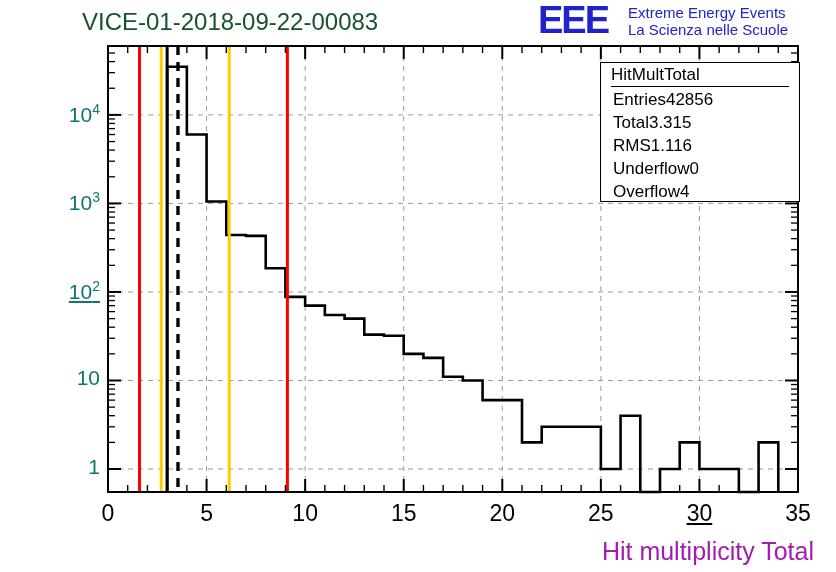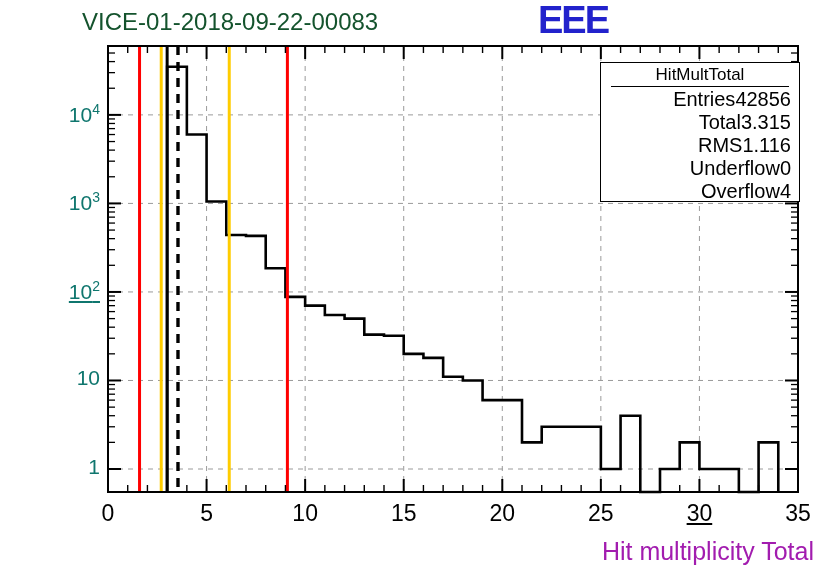--- a/index.html
+++ b/index.html
@@ -46,30 +46,29 @@
   .stats-box{
     position:absolute;
     left:600px; top:62px;
     width:200px; height:140px;
     background:#ffffff;
     border:1px solid #000;
     box-sizing:border-box;
     z-index:40;
   }
   .stats-title{
-    text-align:center;
     font-size:17px;
     padding-top:2px;
     border-bottom:1px solid #000;
     margin:0 10px 1px 10px;
     padding-bottom:1px;
   }
   .stats-row{
-    display:flex;justify-content:flex-end;
-    font-size:20px;
+    display:flex;justify-content:flex-start;
+    font-size:17px;
     padding:0 8px 0 12px;
     line-height:23px;
   }
 
   
   .ylab{
     position:absolute;
     font-size:21px;
     text-align:right;
     color:#0f766e;
@@ -94,20 +93,24 @@
 </style>
 </head>
 <body>
 
 <div id="root">
 
   <div class="plot-title">VICE-01-2018-09-22-00083</div>
 
   <div class="logo">
     <div class="logo-eee">EEE</div>
+    <div class="logo-text">
+      <div>Extreme Energy Events</div>
+      <div>La Scienza nelle Scuole</div>
+    </div>
   </div>
 
   <svg id="chart-svg" width="836" height="572">
       <rect x="108" y="46" width="690" height="446" fill="#ffffff"></rect>
       <line x1="206.57142857142856" y1="46" x2="206.57142857142856" y2="492" stroke="#9a9a9a" stroke-width="1" stroke-dasharray="5,5"></line>
       <line x1="305.1428571428571" y1="46" x2="305.1428571428571" y2="492" stroke="#9a9a9a" stroke-width="1" stroke-dasharray="5,5"></line>
       <line x1="403.7142857142857" y1="46" x2="403.7142857142857" y2="492" stroke="#9a9a9a" stroke-width="1" stroke-dasharray="5,5"></line>
       <line x1="502.2857142857143" y1="46" x2="502.2857142857143" y2="492" stroke="#9a9a9a" stroke-width="1" stroke-dasharray="5,5"></line>
       <line x1="600.8571428571429" y1="46" x2="600.8571428571429" y2="492" stroke="#9a9a9a" stroke-width="1" stroke-dasharray="5,5"></line>
       <line x1="699.4285714285714" y1="46" x2="699.4285714285714" y2="492" stroke="#9a9a9a" stroke-width="1" stroke-dasharray="5,5"></line>

